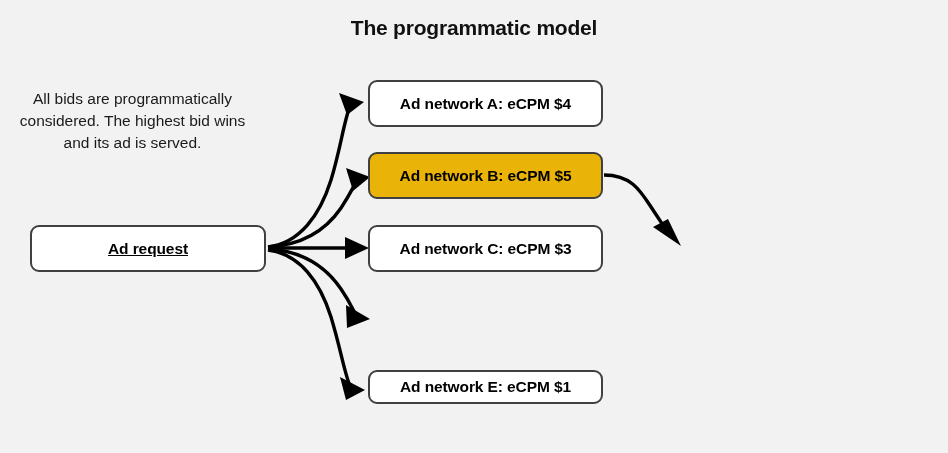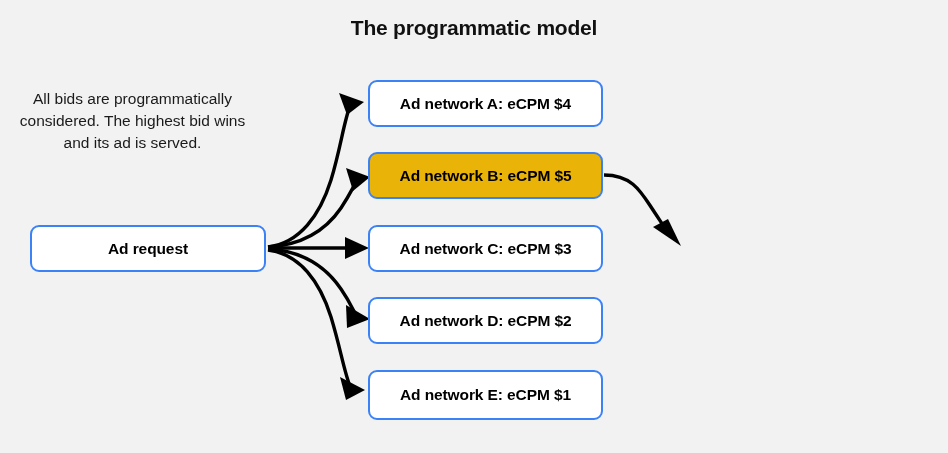--- a/index.html
+++ b/index.html
@@ -36,21 +36,21 @@
     top: 88px;
     width: 245px;
     text-align: center;
     font-size: 15.5px;
     line-height: 22px;
     color: #1a1a1a;
   }
   .node {
     position: absolute;
     box-sizing: border-box;
-    border: 2px solid #3b82f6;
+    border: 2px solid #404040;
     border-radius: 9px;
     background: #ffffff;
     display: flex;
     align-items: center;
     justify-content: center;
     font-size: 15.5px;
     font-weight: bold;
     color: #000000;
     letter-spacing: -0.1px;
   }
@@ -110,38 +110,35 @@
       <path class="edge" d="M 268 250 C 300 254 320 282 331 317 C 341 350 344 372 351 389"></path>
       <polygon class="head" points="340,377 365,390 346,400"></polygon>
     </g>
 
     <g>
       <path class="edge" d="M 604 175 C 634 175 642 194 655 213 C 661 222 664 227 668 232"></path>
       <polygon class="head" points="653,227 681,246 668,219"></polygon>
     </g>
   </svg>
 
-  <div class="node" style="left:30px; top:225px; width:236px; height:47px;">
+  <div class="node" style="left:30px; top:225px; width:236px; height:47px;text-decoration:underline;">
     <span>Ad request</span>
   </div>
 
   <div class="node" style="left:368px; top:80px; width:235px; height:47px;">
     <span>Ad network A: eCPM $4</span>
   </div>
 
   <div class="node green" style="left:368px; top:152px; width:235px; height:47px;">
     <span>Ad network B: eCPM $5</span>
   </div>
 
   <div class="node" style="left:368px; top:225px; width:235px; height:47px;text-align:center;">
     <span>Ad network C: eCPM $3</span>
   </div>
 
-  <div class="node" style="left:368px; top:297px; width:235px; height:47px;">
-    <span>Ad network D: eCPM $2</span>
-  </div>
 
-  <div class="node" style="left:368px; top:370px; width:235px; height:50px;">
+  <div class="node" style="left:368px; top:370px; width:235px; height:34px;">
     <span>Ad network E: eCPM $1</span>
   </div>
 
 
 </div>
 
 </body></html>

